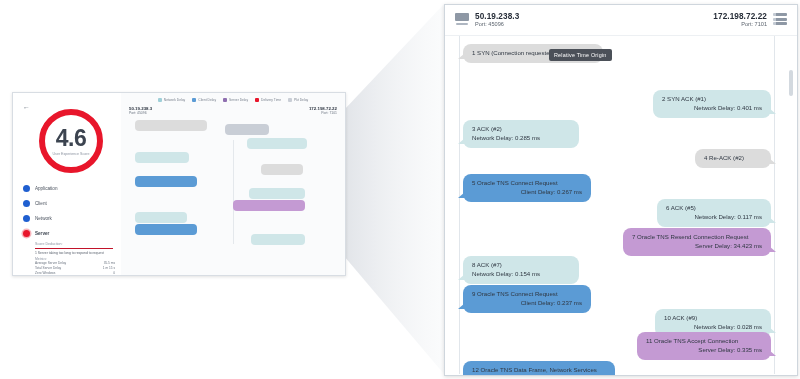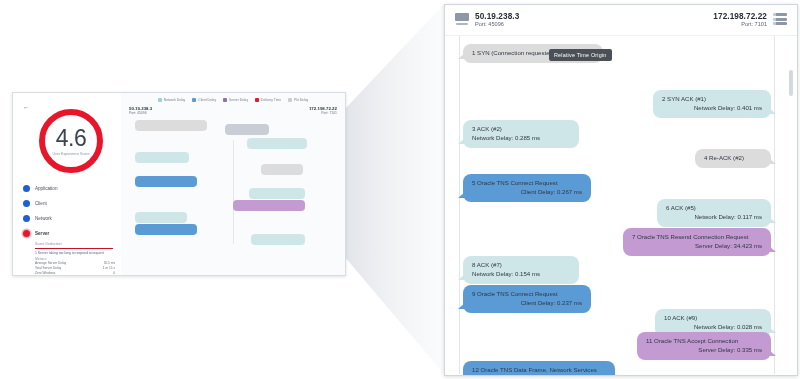--- a/index.html
+++ b/index.html
@@ -64,21 +64,21 @@
   .gauge-inner {
     position: absolute;
     left: 0; top: 0; right: 0; bottom: 0;
     display: flex;
     flex-direction: column;
     align-items: center;
     justify-content: center;
   }
   .gauge-score {
     font-size: 23px;
-    font-weight: normal;
+    font-weight: bold;
     color: #3c4450;
     line-height: 1;
     letter-spacing: -0.5px;
   }
   .gauge-label {
     font-size: 3.6px;
     color: #8b93a0;
     margin-top: 2px;
     white-space: nowrap;
   }

